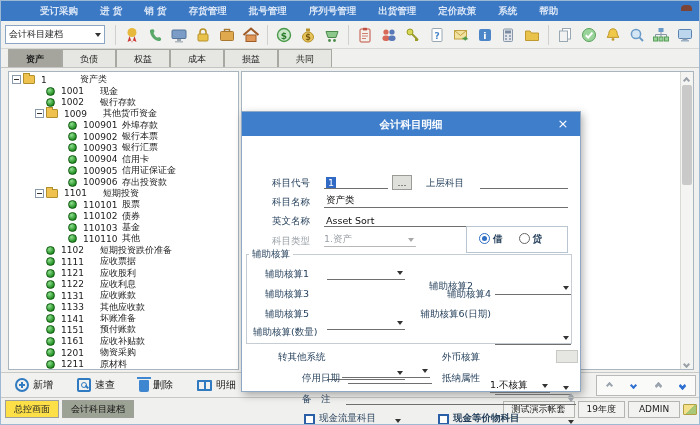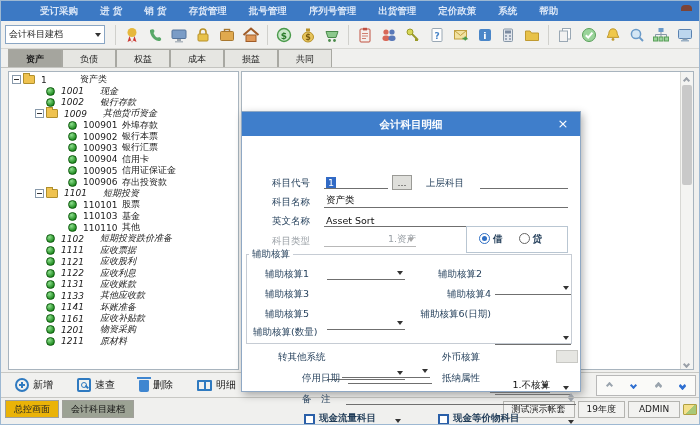--- a/index.html
+++ b/index.html
@@ -25,21 +25,21 @@
   
   #tabstrip { position:absolute; left:0; top:48px; width:700px; height:19px; background:#f0f0ee; border-bottom:1px solid #c4c4c0; display:flex; padding-left:7px; }
   .tab { width:54px; text-align:center; line-height:18px; border:1px solid #a8a8a2; border-bottom:none; background:#e6e6e2; color:#222; cursor:pointer; }
   .tab.active { background:#a5a59e; font-weight:bold; }
 
   
   #main { position:absolute; left:0; top:67px; width:700px; height:304px; background:#f0f0ee; }
   #tree-panel { position:absolute; left:7px; top:3px; width:231px; bottom:2px; background:#fff; border:1px solid #a8b4be; overflow:hidden; padding-top:2px; }
   .trow { height:11.38px; display:flex; align-items:center; font-size:9px; white-space:nowrap; cursor:pointer; }
   .trow.lv0 { padding-left:3px; }
-  .trow.lv1 { padding-left:26px;font-style:italic; }
+  .trow.lv1 { padding-left:26px; }
   .trow.lv2 { padding-left:48px; }
   .expander { width:9px; height:9px; margin-right:2px; position:relative; flex:0 0 9px; }
   .trow.exp .expander { border:1px solid #8899aa; background:#fff; }
   .trow.exp .expander::before { content:""; position:absolute; left:1px; top:3px; width:5px; height:1px; background:#333; }
   .node-icon { margin-right:3px; flex:0 0 auto; }
   .trow.folder .node-icon { width:12px; height:9px; background:#efc24f; border:1px solid #b08f2c; border-radius:1px; position:relative; }
   .trow.folder .node-icon::before { content:""; position:absolute; left:-1px; top:-3px; width:5px; height:2px; background:#efc24f; border:1px solid #b08f2c; border-bottom:none; }
   .trow.leaf .node-icon { width:9px; height:9px; border-radius:50%; border:1px solid #0e5a0e; background:radial-gradient(circle at 35% 30%, #8fe08f, #1e8a1e 75%); }
   .tcode { width:37px; margin-left:3px; }
   .tname { margin-left:2px; }
@@ -67,35 +67,35 @@
   .icon-detail { width:15px; height:11px; border:2px solid #2f7ac0; border-radius:1px; position:relative; }
   .icon-detail::before { content:""; position:absolute; left:4.5px; top:0; width:2px; height:7px; background:#2f7ac0; }
   #navbox { position:absolute; right:5px; top:2px; width:100px; height:21px; border:1px solid #b8b8b8; background:#fafaf8; display:flex; align-items:center; justify-content:space-around; }
   .nav-grey { color:#9aa4ae; } .nav-blue { color:#2f6fd0; }
   .dbl { display:flex; flex-direction:column; }
   .dbl .chev + .chev { margin-top:-4px; }
   .navcell { cursor:pointer; display:flex; align-items:center; justify-content:center; width:22px; height:18px; }
 
   
   #statusbar { position:absolute; left:0; top:397px; width:700px; height:22px; background:#f0f0ee; display:flex; align-items:center; padding:0 4px; }
-  .btab { padding:1px 8px; line-height:14px; border:1px solid #a0a09a; background:#eab308; color:#222; margin-right:3px; cursor:pointer; }
+  .btab { padding:1px 8px; line-height:14px; border:1px solid #a0a09a; background:#fde047; color:#222; margin-right:3px; cursor:pointer; }
   .btab.active { background:#9ca294; color:#111; }
   #statusbar .spacer { flex:1; }
   .scell { border:1px solid #b4b4b0; background:#f2f2f0; padding:1px 8px; line-height:13px; margin-left:3px; color:#222; }
   .simg { width:14px; height:11px; margin-left:3px; border:1px solid #b0a040; background:linear-gradient(135deg,#f4e08a 50%,#a8c878 50%); border-radius:1px; }
 
   
   #dialog { position:absolute; left:240px; top:110px; width:340px; height:281px; background:#fff; border:1px solid #8fa8c4; box-shadow:2px 3px 8px rgba(0,0,0,.3); z-index:10; }
   #dlg-title { height:24px; background:#3f7ecb; color:#fff; font-size:10.5px; font-weight:bold; text-align:center; line-height:24px; position:relative; }
   #dlg-close { position:absolute; right:8px; top:0; width:18px; height:24px; line-height:23px; text-align:center; font-size:13px; cursor:pointer; color:#fff; }
   #dbody { position:relative; width:100%; height:257px; font-size:9.5px; color:#1f3b57;margin-top:32px; }
   .frow { position:absolute; height:16px; display:flex; align-items:flex-end; }
   .flabel { color:#1f3b57; }
   .uin { border-bottom:1px solid #6f6f6f; height:15px; padding:0 2px; color:#111; }
-  .cmbx { position:relative; border-bottom:1px solid #6f6f6f; height:15px; color:#111;justify-content:flex-end; }
+  .cmbx { position:relative; border-bottom:1px solid #6f6f6f; height:15px; color:#111; }
   .arr-down { position:absolute; right:2px; bottom:4px; width:0; height:0; border-left:3.5px solid transparent; border-right:3.5px solid transparent; border-top:4.5px solid #333; }
   .disabled { color:#9aa0a6 !important; border-bottom-color:#b8b8b8 !important; }
   .disabled .arr-down { border-top-color:#a8a8a8; }
   .selval { background:#316ac5; color:#fff; padding:0 2px; }
   .browse { width:20px; height:15px; background:#dfdfdb; border:1px solid #9a9a96; text-align:center; line-height:12px; font-size:9px; color:#222; cursor:pointer; }
   #dcbox { position:absolute; right:12px; top:58px; width:102px; height:27px; border:1px solid #b9c6d2; display:flex; align-items:center; gap:16px; padding-left:12px; }
   .radio { width:11px; height:11px; border-radius:50%; border:1px solid #666; background:#fff; position:relative; display:inline-block; vertical-align:-2px; margin-right:3px; }
   .radio.sel { border:1px solid #2f6fc4; }
   .radio.sel::before { content:""; position:absolute; left:2px; top:2px; width:5px; height:5px; border-radius:50%; background:#2f6fc4; }
   #auxgroup { position:absolute; left:4px; right:8px; top:86px; height:90px; border:1px solid #c6ccd4; }
@@ -381,20 +381,26 @@
           <span class="tname">短期投资</span>
         </div>
 
         <div class="trow leaf lv2">
           <span class="expander"></span>
           <span class="node-icon"></span>
           <span class="tcode">110101</span>
           <span class="tname">股票</span>
         </div>
 
+        <div class="trow leaf lv2">
+          <span class="expander"></span>
+          <span class="node-icon"></span>
+          <span class="tcode">110102</span>
+          <span class="tname">债券</span>
+        </div>
 
         <div class="trow leaf lv2">
           <span class="expander"></span>
           <span class="node-icon"></span>
           <span class="tcode">110103</span>
           <span class="tname">基金</span>
         </div>
 
         <div class="trow leaf lv2">
           <span class="expander"></span>
@@ -445,20 +451,26 @@
           <span class="tname">其他应收款</span>
         </div>
 
         <div class="trow leaf lv1">
           <span class="expander"></span>
           <span class="node-icon"></span>
           <span class="tcode">1141</span>
           <span class="tname">坏账准备</span>
         </div>
 
+        <div class="trow leaf lv1">
+          <span class="expander"></span>
+          <span class="node-icon"></span>
+          <span class="tcode">1151</span>
+          <span class="tname">预付账款</span>
+        </div>
 
         <div class="trow leaf lv1">
           <span class="expander"></span>
           <span class="node-icon"></span>
           <span class="tcode">1161</span>
           <span class="tname">应收补贴款</span>
         </div>
 
         <div class="trow leaf lv1">
           <span class="expander"></span>
@@ -574,21 +586,21 @@
       </div>
 
       <div id="auxgroup">
         <span class="legend">辅助核算</span>
         <div class="frow" style="left:18px;top:10px;width:58px">
             <span class="flabel">辅助核算1</span>
           </div>
         <div class="frow cmbx" style="left:80px;top:10px;width:78px">
             <span class="arr-down"></span>
           </div>
-        <div class="frow" style="left:182px;top:10px;width:62px;justify-content:center">
+        <div class="frow" style="left:182px;top:22px;width:62px;justify-content:flex-start">
             <span class="flabel">辅助核算2</span>
           </div>
         <div class="frow cmbx" style="left:248px;top:10px;width:76px">
             <span class="arr-down"></span>
           </div>
         <div class="frow" style="left:18px;top:30px;width:58px">
             <span class="flabel">辅助核算3</span>
           </div>
         <div class="frow cmbx" style="left:80px;top:30px;width:78px">
             <span class="arr-down"></span>
@@ -650,21 +662,21 @@
         </div>
       <div class="frow uin" style="left:104px;top:222px;width:230px">
           <span class="spin">
             <i class="su"></i>
             <i class="sd"></i>
           </span>
         </div>
 
       <div class="frow" style="left:62px;top:241px;width:130px">
           <span class="checkbox"></span>
-          <span class="flabel" style="font-weight:bold">现金流量科目</span>
+          <span class="flabel" style="font-weight:normal">现金流量科目</span>
         </div>
       <div class="frow" style="left:196px;top:241px;width:140px">
           <span class="checkbox"></span>
           <span class="flabel" style="font-weight:bold">现金等价物科目</span>
         </div>
     </div>
   </div>
 
 </div>
 

